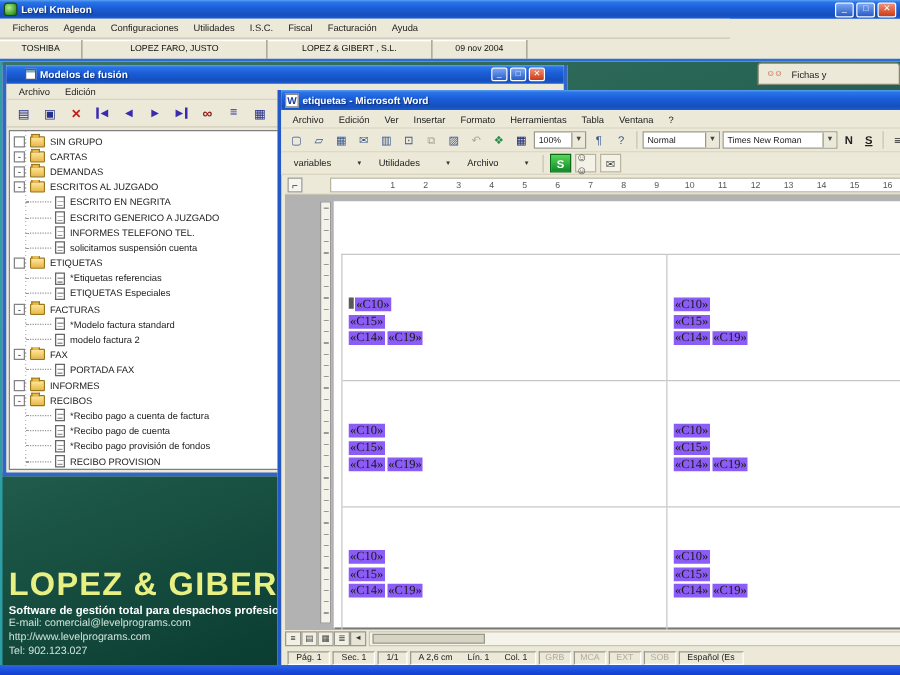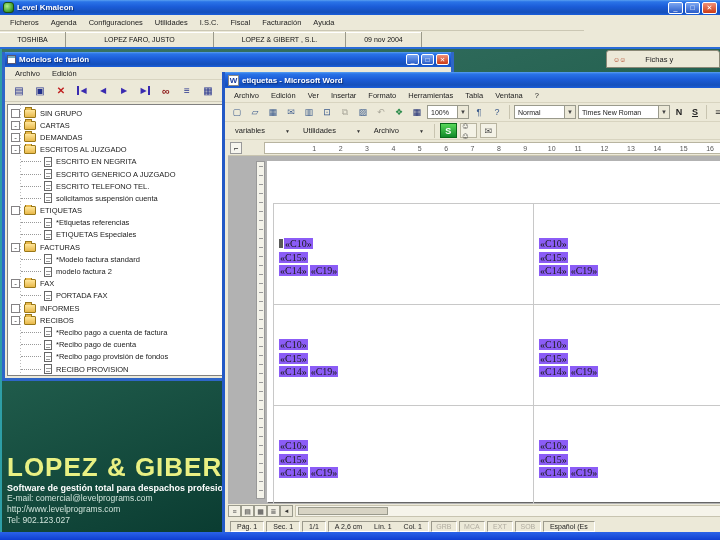--- a/index.html
+++ b/index.html
@@ -35,29 +35,29 @@
 
   
   .branding{position:absolute;left:7px;top:452px;width:400px;color:#fff;z-index:1;}
   .brand-co{font-size:26px;font-weight:bold;letter-spacing:1px;color:#e9f083;white-space:nowrap;}
   .brand-vendor{font-size:9px;font-weight:bold;margin-top:3px;}
   .brand-tag{font-size:9px;font-weight:bold;white-space:nowrap;}
   .brand-sm{font-size:8.5px;color:#cfe3da;white-space:nowrap;line-height:11px;}
 
   
   .fichas{position:absolute;left:606px;top:50px;width:114px;height:18px;background:#ece9d8;border:1px solid #8a8876;
-    border-radius:3px 3px 0 0;display:flex;align-items:center;gap:20px;padding:0 6px;z-index:2;}
+    border-radius:3px 3px 0 0;display:flex;align-items:center;gap:8px;padding:0 6px;z-index:2;}
   .fichas .lbl{font-size:7.5px;color:#222;}
   .people{font-size:7px;color:#b04020;letter-spacing:-1px;}
 
   
   .fusion{position:absolute;left:2px;top:52px;width:452px;height:329px;background:#ece9d8;
     border:3px solid #2f66c8;border-top:none;z-index:2;}
   .ftitle{height:15px;background:linear-gradient(180deg,#5aa0f0 0%,#2a74e8 12%,#1b5cd8 45%,#1550bb 82%,#1a5edb 100%);
-    display:flex;align-items:center;padding:0 2px;color:#fff;}
+    display:flex;align-items:center;padding:0 15px;color:#fff;}
   .ftitle .ttl{font-size:8px;font-weight:bold;text-shadow:1px 1px 1px #0b2f7a;margin-left:3px;flex:1;}
   .form-ic{width:9px;height:9px;background:#fff;border:1px solid #557;box-shadow:inset 0 2px 0 #7ab;}
   .fwbtn{width:13px;height:11px;border:1px solid #fff;border-radius:2px;color:#fff;font-size:6.5px;line-height:9px;text-align:center;
     background:linear-gradient(180deg,#7aa6f2,#2a5cc8);}
   .fwbtn.close{background:linear-gradient(180deg,#f09078,#cc3a14);}
   .fmenu{height:13px;display:flex;align-items:center;padding-left:4px;border-bottom:1px solid #d8d4c0;}
   .fmenu .mi{font-size:7.5px;padding:0 6px;color:#222;}
   .ftools{height:22px;display:flex;align-items:center;gap:3px;padding-left:5px;border-bottom:1px solid #cfcbb8;}
   .tico{width:18px;height:17px;display:flex;align-items:center;justify-content:center;font-size:10px;color:#23318c;
     border:1px solid transparent;}
@@ -283,21 +283,21 @@
         <div class="tree-row doc">
 
           <span class="stub"></span>
           <span class="tree-ic doc-ic"></span>
           <span class="tlabel">ESCRITO GENERICO A JUZGADO</span>
         </div>
         <div class="tree-row doc">
 
           <span class="stub"></span>
           <span class="tree-ic doc-ic"></span>
-          <span class="tlabel">ESCRITO TELEFONO TEL.</span>
+          <span class="tlabel">INFORMES TELEFONO TEL.</span>
         </div>
         <div class="tree-row doc">
 
           <span class="stub"></span>
           <span class="tree-ic doc-ic"></span>
           <span class="tlabel">solicitamos suspensión cuenta</span>
         </div>
         <div class="tree-row folder empty">
           <span class="tbox"></span>
           <span class="stub"></span>

